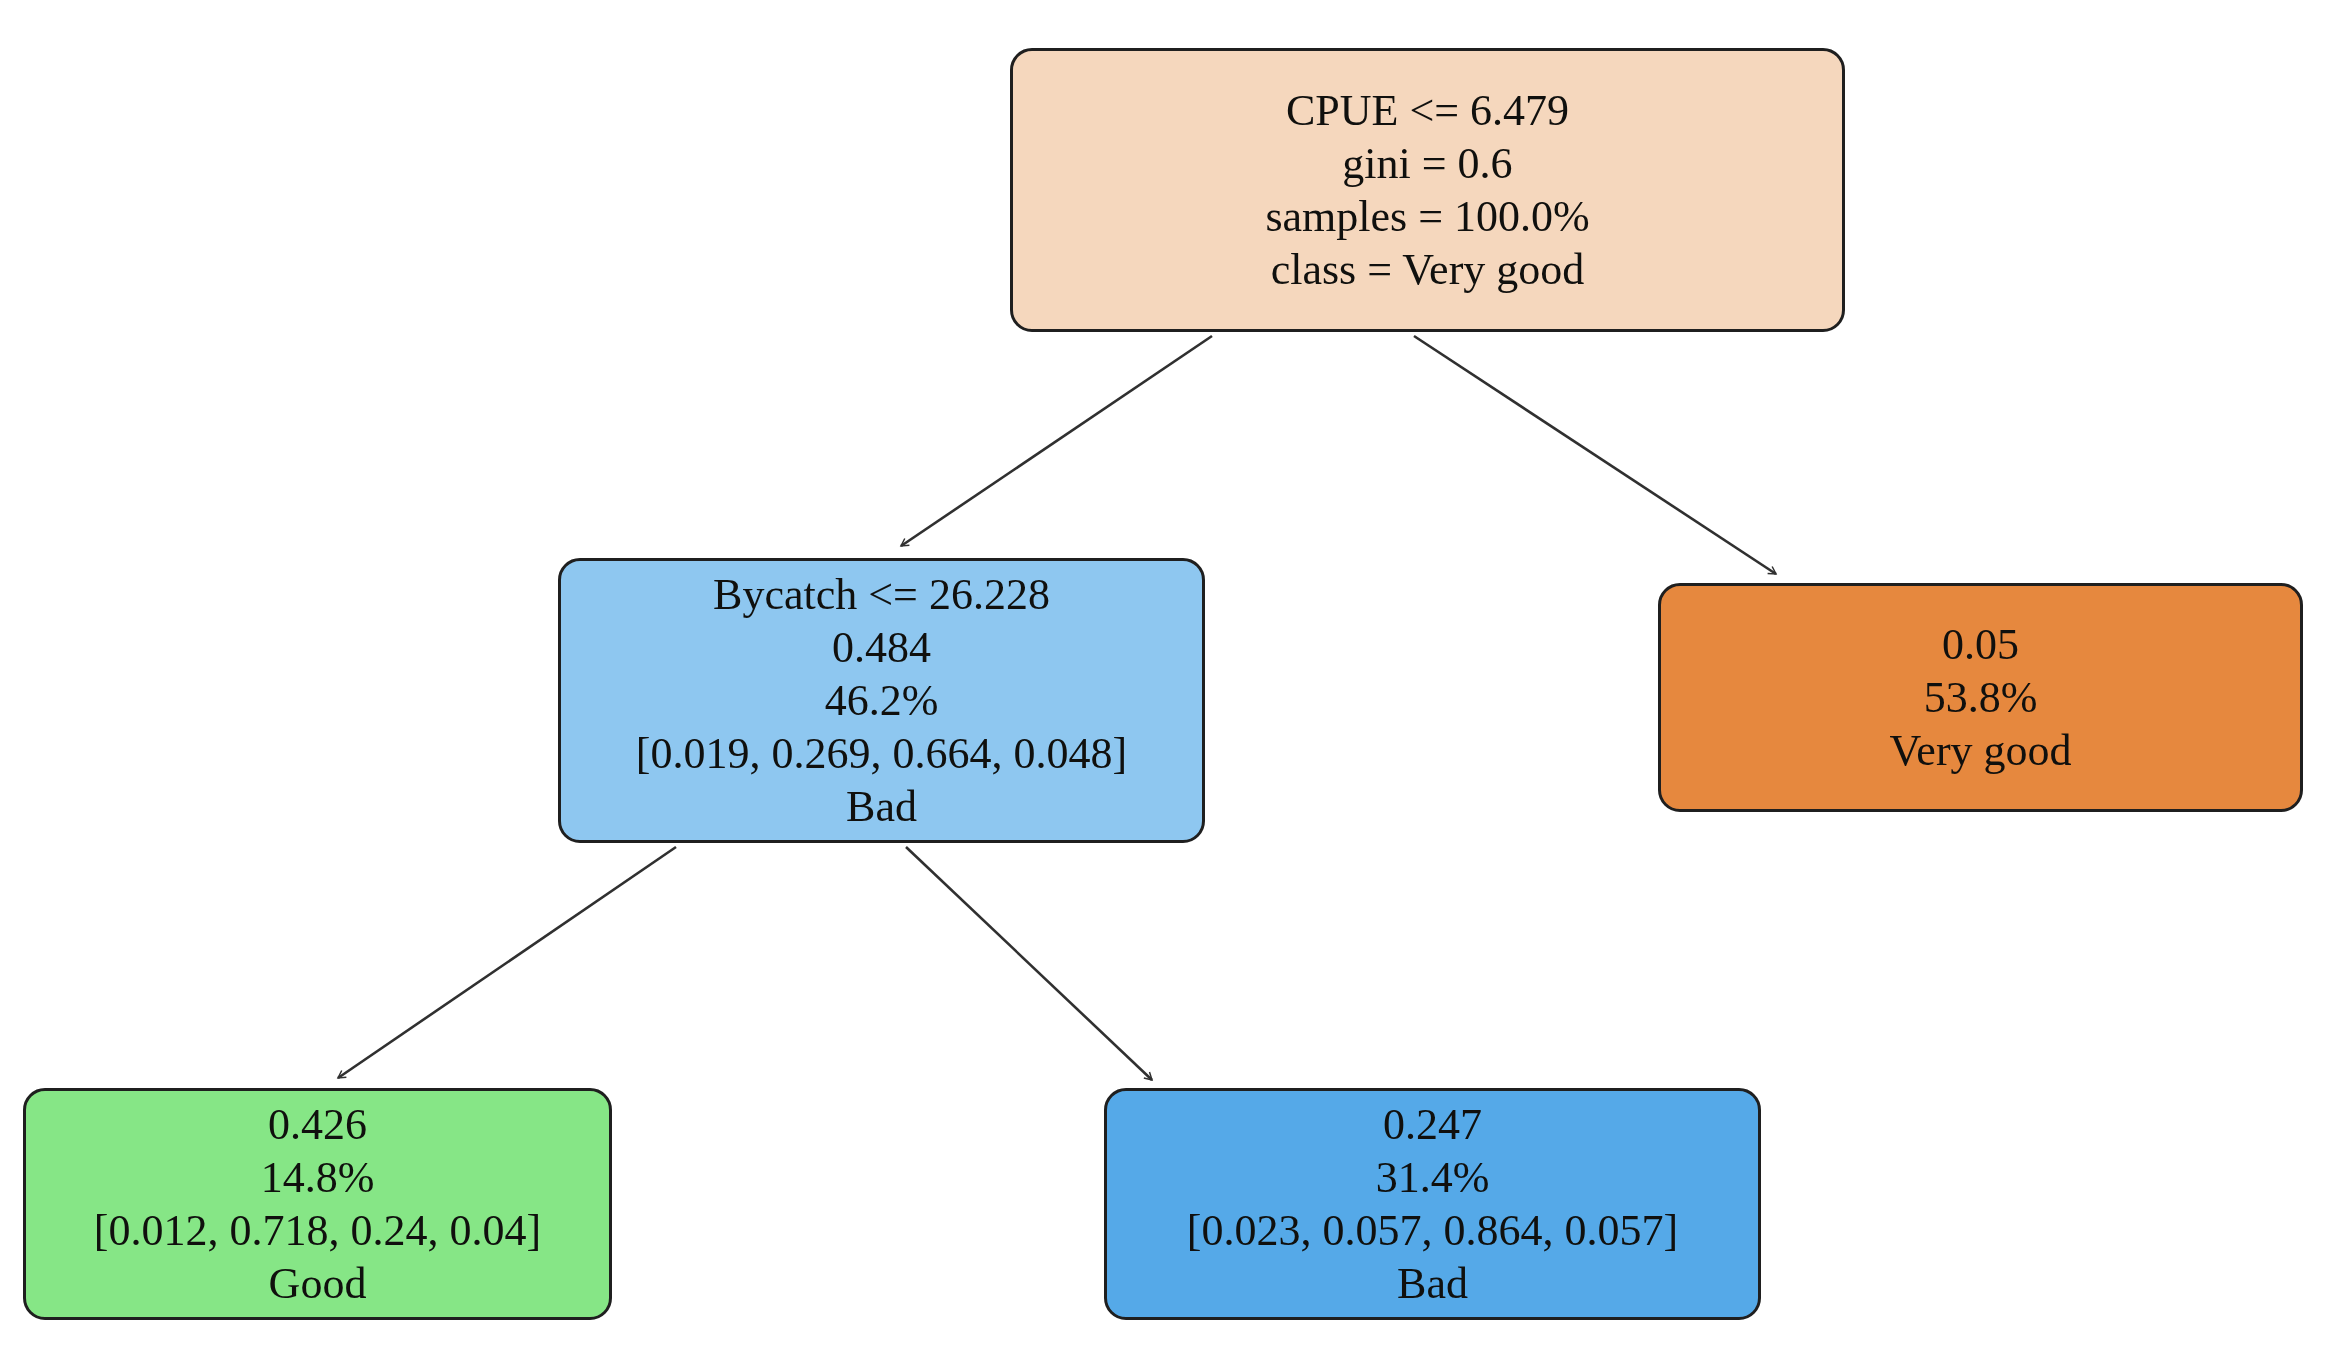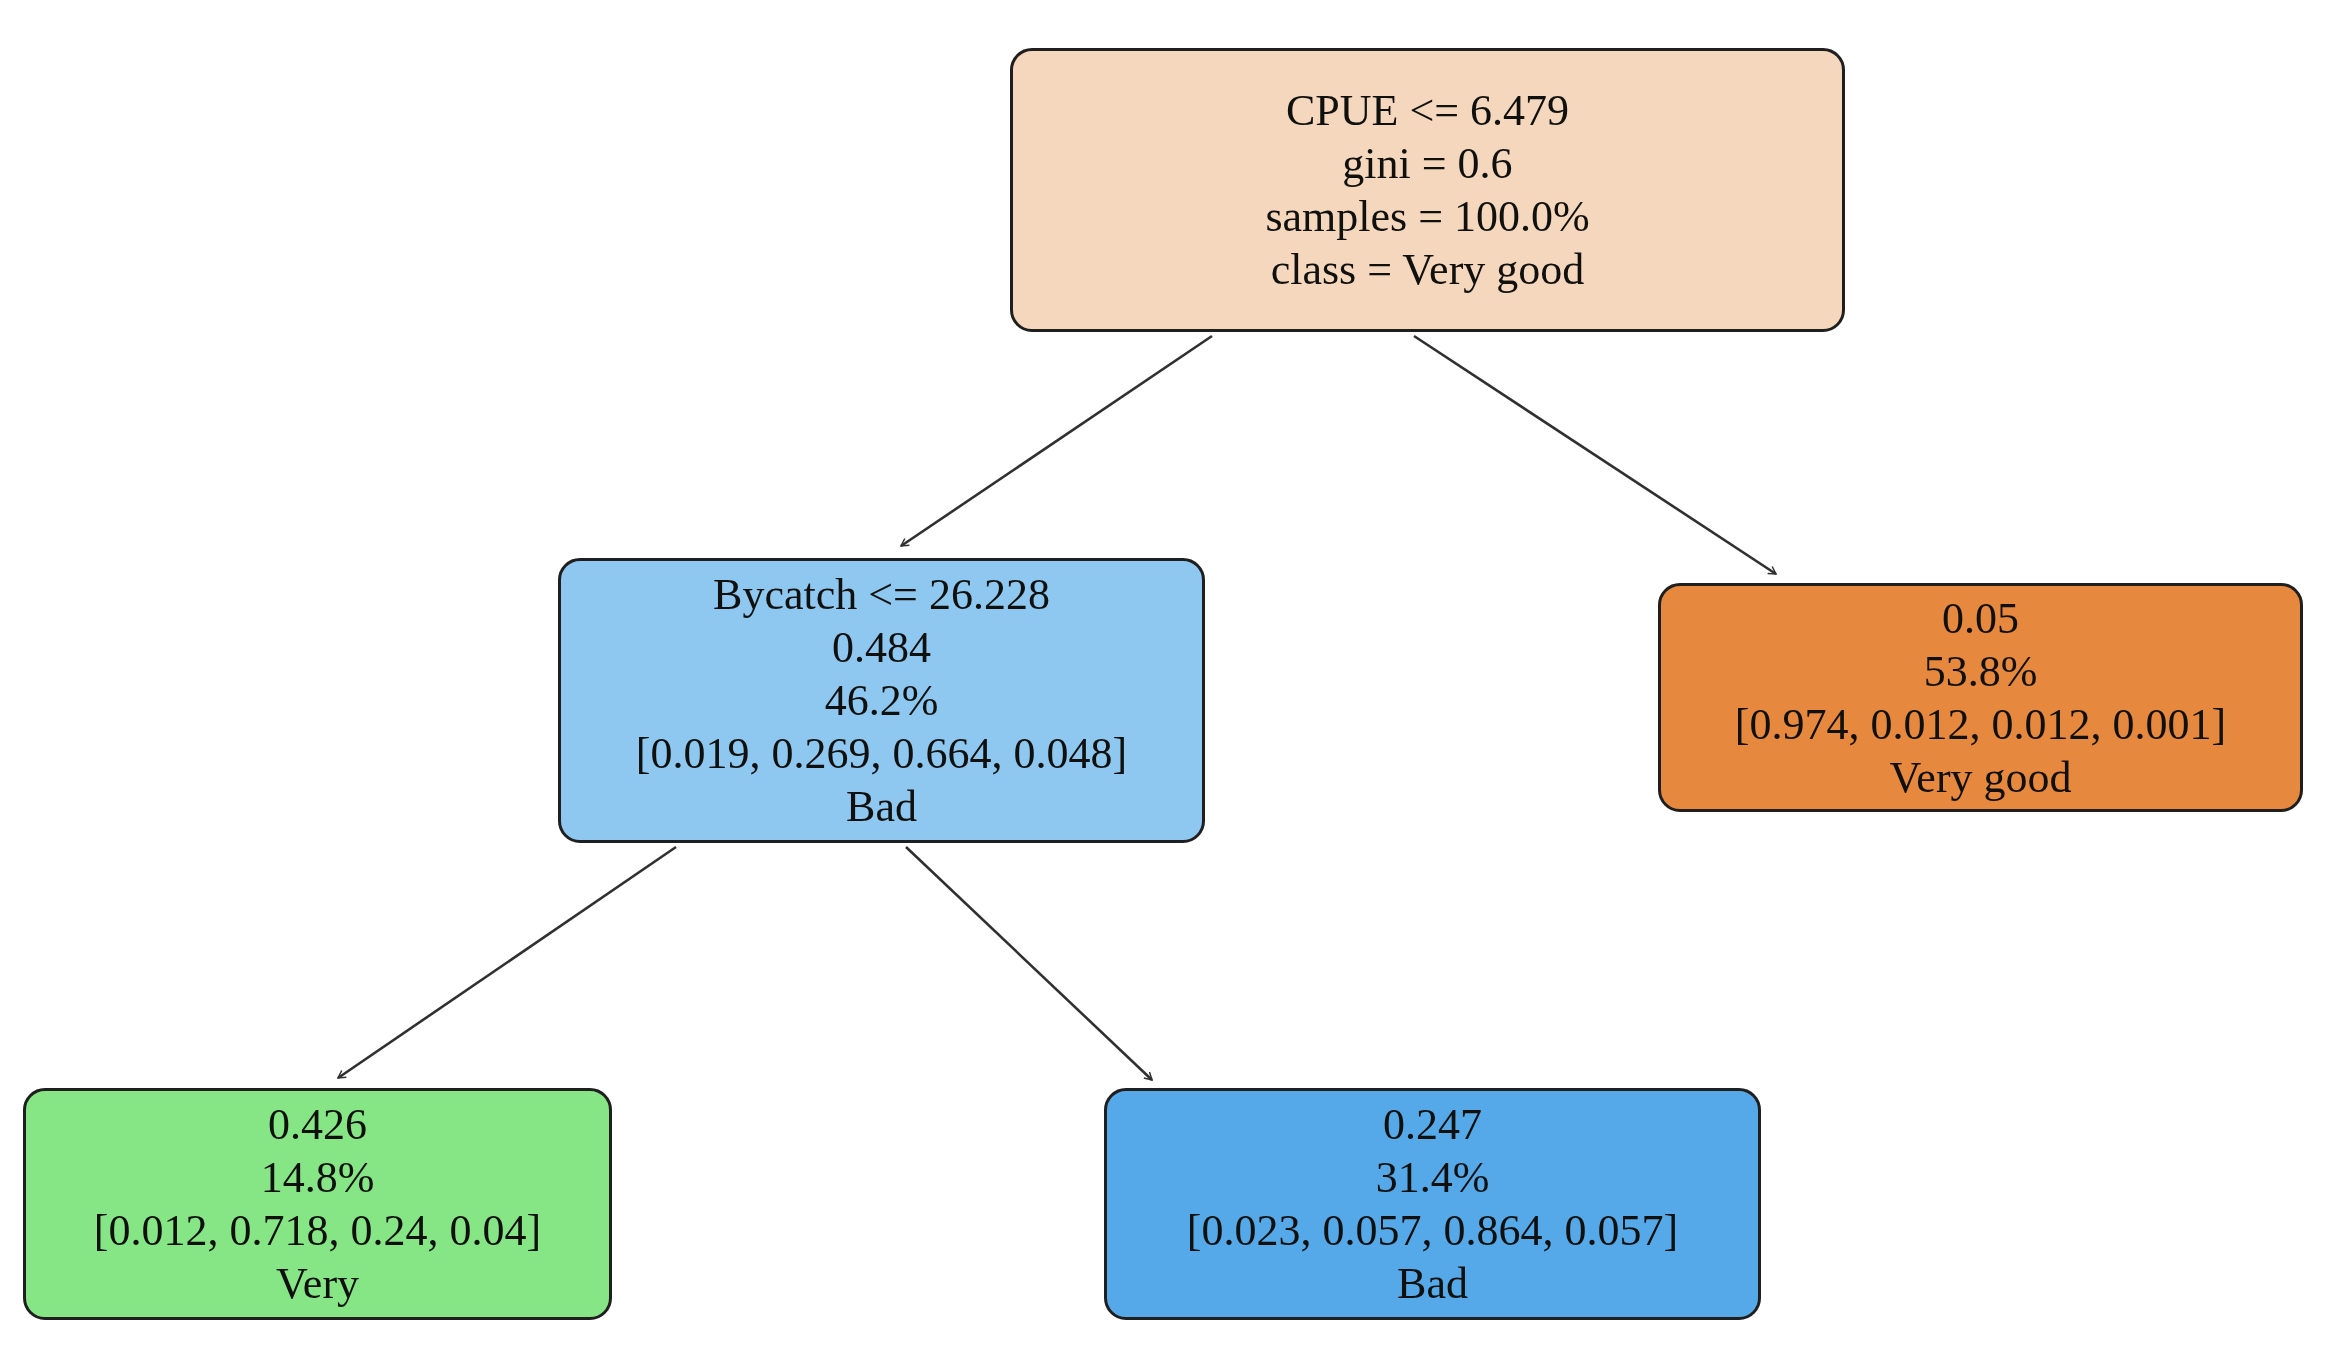--- a/index.html
+++ b/index.html
@@ -78,29 +78,28 @@
     <div class="line">Bycatch &lt;= 26.228</div>
     <div class="line">0.484</div>
     <div class="line">46.2%</div>
     <div class="line">[0.019, 0.269, 0.664, 0.048]</div>
     <div class="line">Bad</div>
   </div>
 
   <div class="node n2" style="background-color: rgb(230, 136, 62); margin-left: 8px;">
     <div class="line">0.05</div>
     <div class="line">53.8%</div>
-    <div class="line">[0.974, 0.012, 0.012, 0.001]</div>
     <div class="line">Very good</div>
   </div>
 
   <div class="node n3" style="background-color: rgb(134, 230, 134);">
     <div class="line">0.426</div>
     <div class="line">14.8%</div>
     <div class="line">[0.012, 0.718, 0.24, 0.04]</div>
-    <div class="line">Very</div>
+    <div class="line">Good</div>
   </div>
 
   <div class="node n4" style="background-color: rgb(85, 169, 232);">
     <div class="line">0.247</div>
     <div class="line">31.4%</div>
     <div class="line">[0.023, 0.057, 0.864, 0.057]</div>
     <div class="line">Bad</div>
   </div>
 
 </div>

